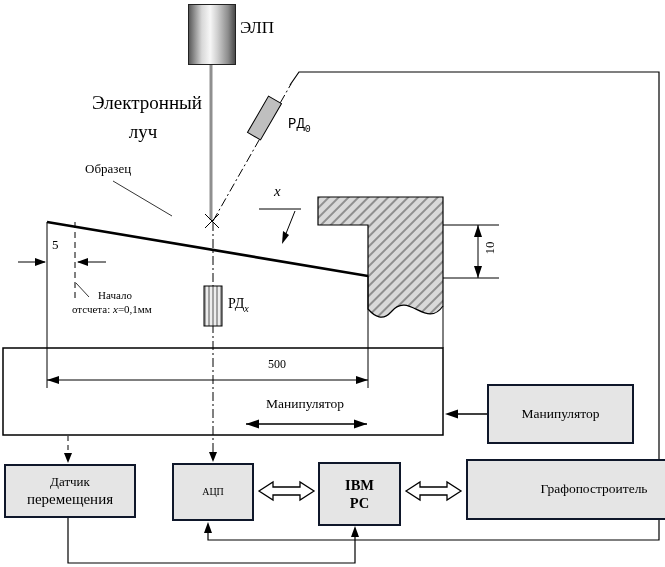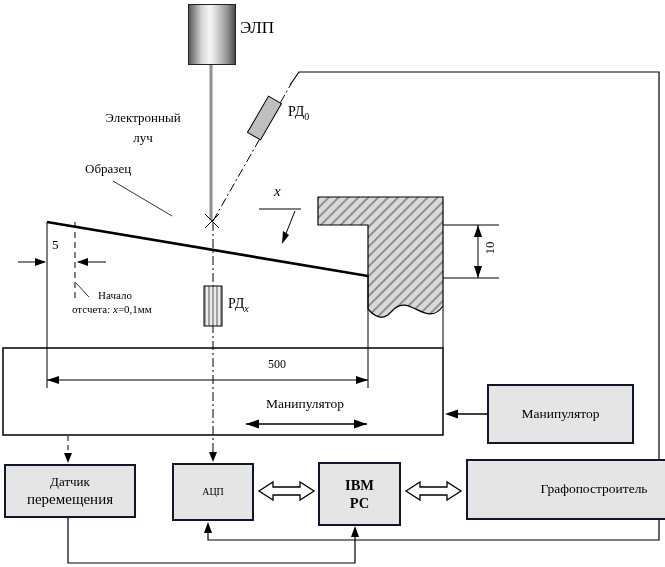--- a/index.html
+++ b/index.html
@@ -122,28 +122,28 @@
     </g>
 
     <path d="M259 491 L273 482 L273 487 L300 487 L300 482 L314 491 L300 500 L300 495 L273 495 L273 500 Z" fill="#fff" stroke="#000" stroke-width="1.3"></path>
     <path d="M406 491 L420 482 L420 487 L447 487 L447 482 L461 491 L447 500 L447 495 L420 495 L420 500 Z" fill="#fff" stroke="#000" stroke-width="1.3"></path>
   </svg>
 
   <div class="cyl"></div>
 
   <div class="lbl" style="left:240px;top:18px;font-size:17px;">ЭЛП</div>
 
-  <div class="lbl" style="left:92px;top:88px;width:102px;text-align:center;font-size:13px;line-height:1.55;margin-top:20px;">
+  <div class="lbl" style="left:92px;top:88px;width:102px;text-align:center;font-size:19px;line-height:1.55;">
     <div>Электронный</div>
     <div>луч</div>
   </div>
 
   <div class="lbl" style="left:85px;top:161px;font-size:13px;">Образец</div>
 
-  <div class="lbl" style="left:288px;top:104px;font-size:14px;"><span>РД</span><sub class="sub">0</sub></div>
+  <div class="lbl" style="left:288px;top:116px;font-size:14px;font-family:Liberation Mono, monospace;"><span>РД</span><sub class="sub">0</sub></div>
 
   <div class="lbl" style="left:228px;top:296px;font-size:14px;"><span>РД</span><sub class="sub it">x</sub></div>
 
   <div class="lbl it" style="left:274px;top:183px;font-size:15px;">x</div>
 
   <div class="lbl" style="left:52px;top:237px;font-size:13px;">5</div>
 
   <div class="lbl rot90" style="left:476px;top:240px;width:28px;height:16px;font-size:13px;text-align:center;">10</div>
 
   <div class="lbl" style="left:268px;top:357px;font-size:12px;">500</div>

